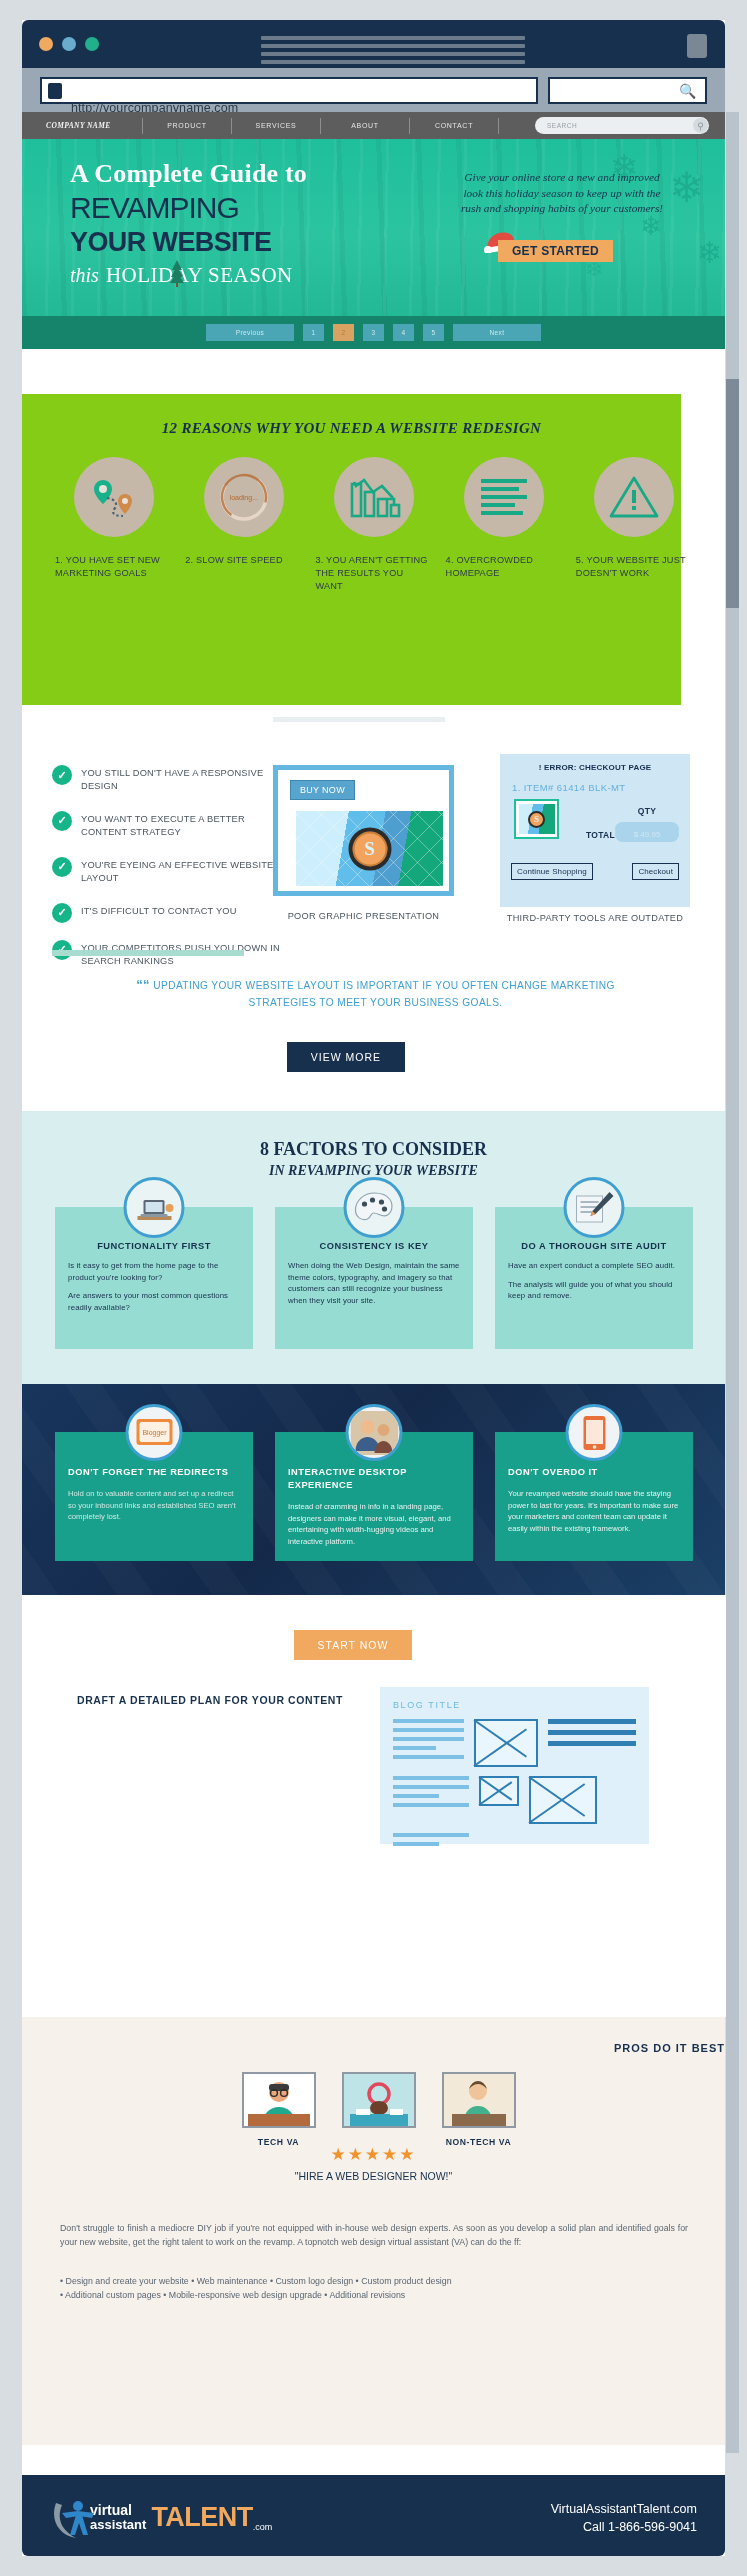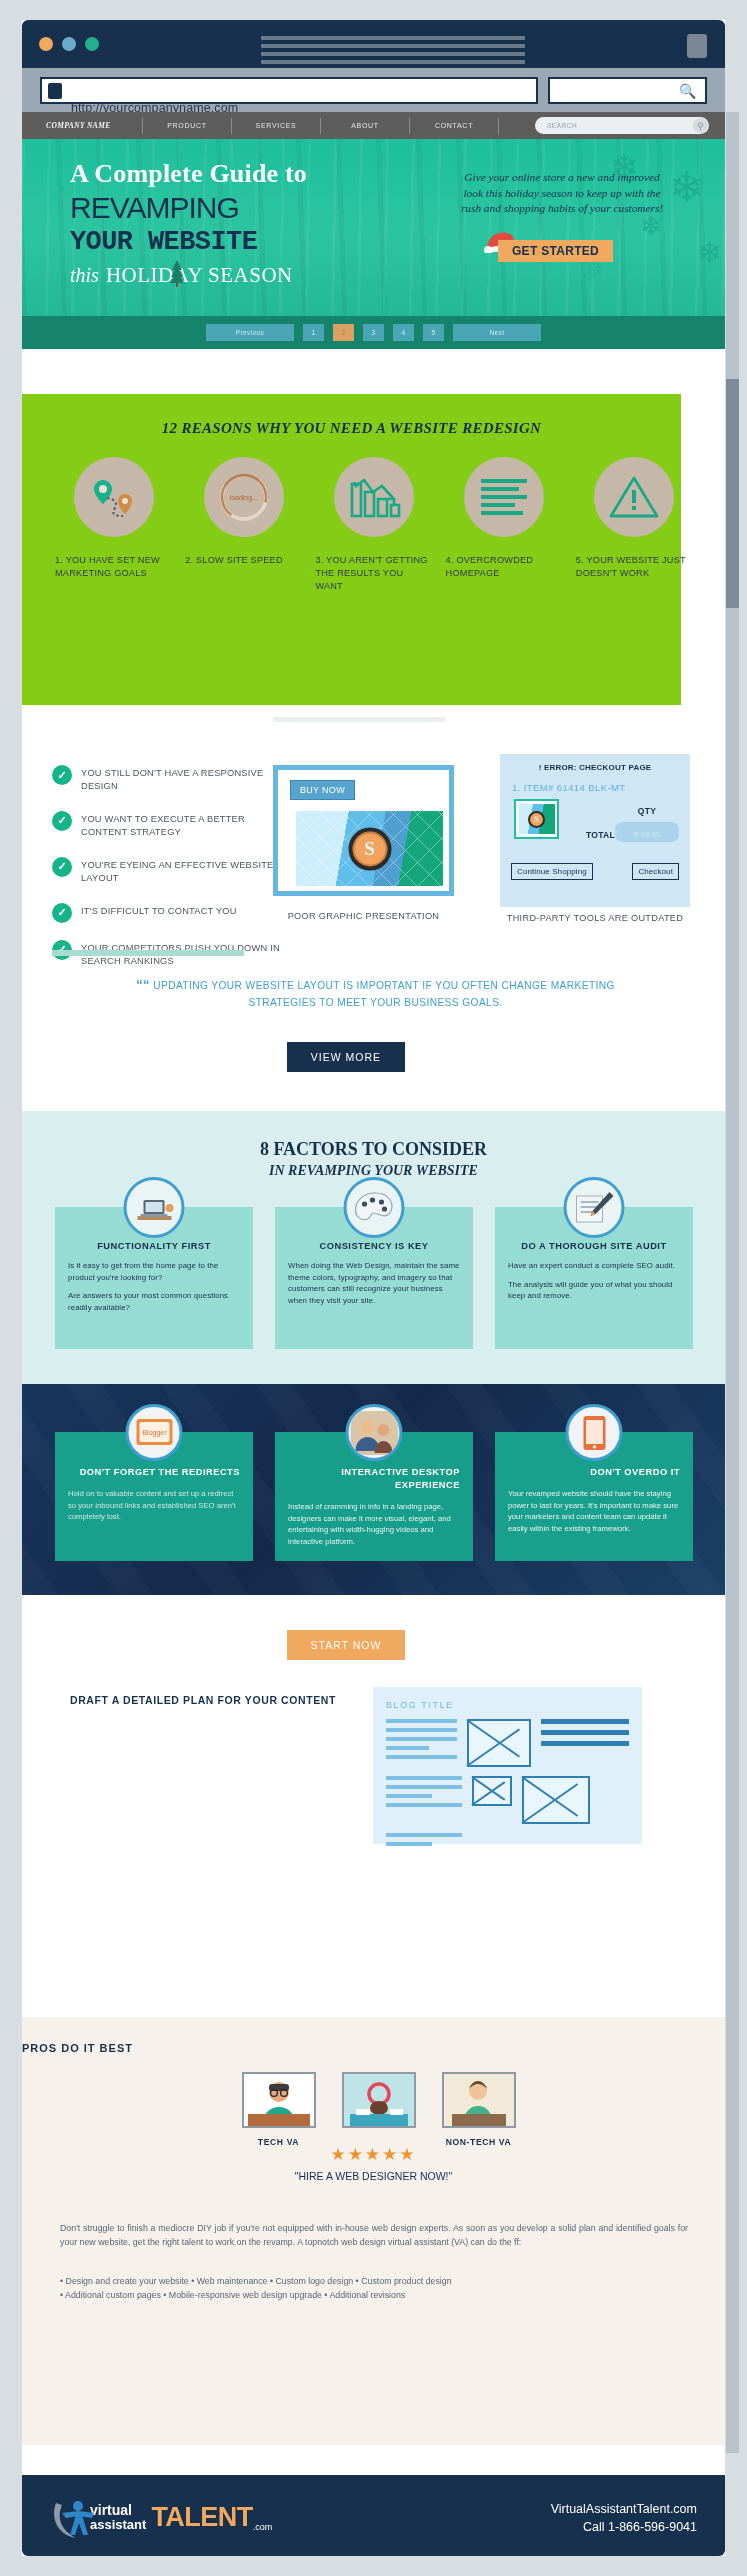--- a/index.html
+++ b/index.html
@@ -80,21 +80,21 @@
     position:absolute; left:48px; top:20px;
     font-family:"Liberation Serif", serif; font-weight:bold; font-size:26px; color:#ffffff;
     letter-spacing:0.2px;
   }
   .hero h2 {
     position:absolute; left:48px; top:52px;
     font-size:30px; color:#17304d; letter-spacing:-1px; font-weight:normal;
   }
   .hero h3 {
     position:absolute; left:48px; top:88px;
-    font-size:27px; color:#17304d; font-weight:bold; letter-spacing:-0.6px;font-family:Liberation Mono, monospace;
+    font-size:27px; color:#17304d; font-weight:bold; letter-spacing:-0.6px;
   }
   .hero .line4 {
     position:absolute; left:48px; top:124px; display:flex; align-items:baseline; gap:7px;
   }
   .hero .line4 .ital {
     font-family:"Liberation Serif", serif; font-style:italic; font-size:20px; color:#ffffff;
   }
   .hero .line4 .hol {
     font-family:"Liberation Serif", serif; font-size:21px; color:#ffffff; letter-spacing:0.5px;
   }
@@ -268,25 +268,25 @@
     background:repeating-linear-gradient(55deg, rgba(255,255,255,.025) 0 30px, rgba(0,0,0,0) 30px 78px);
   }
   .dgrid { position:absolute; top:48px; left:33px; width:638px; display:flex; gap:22px; }
   .dcard { width:198px; background:#19a08c; padding:34px 13px 14px; position:relative; min-height:128px;}
   .dcard.teal2 { background:#169e8a; }
   .dcirc {
     position:absolute; left:50%; top:-28px; transform:translateX(-50%);
     width:57px; height:57px; border-radius:50%; background:#f0f4f7; border:3px solid #3f9fd0;
     display:flex; align-items:center; justify-content:center; overflow:hidden;
   }
-  .dtitle { text-align:right; font-size:9.3px; font-weight:bold; color:#ffffff; letter-spacing:0.5px; line-height:1.4; margin-bottom:9px;}
+  .dtitle { text-align:left; font-size:9.3px; font-weight:bold; color:#ffffff; letter-spacing:0.5px; line-height:1.4; margin-bottom:9px;}
   .dbody { font-size:7.7px; color:#cfe8e3; line-height:1.5;}
   .dbody.light { color:#e8f3f0; }
   
-  .sec-plan { position:absolute; left:0; top:1575px; width:703px; height:422px; background:#ffffff;}
+  .sec-plan { position:absolute; left:7px; top:1575px; width:703px; height:422px; background:#ffffff;}
   .startnow {
     position:absolute; left:265px; top:35px; width:118px; height:30px; background:#f0a95e;
     color:#ffffff; font-size:10.5px; display:flex; align-items:center; justify-content:center; letter-spacing:1px;
   }
   .plan-title {
     position:absolute; left:48px; top:99px; font-size:10.5px; font-weight:bold; color:#17304d; letter-spacing:0.6px;
   }
   .plan-body { position:absolute; left:60px; top:126px; width:244px; font-size:8.6px; color:#5a6672; line-height:1.55;}
   .plan-body p { margin-bottom:13px; }
   .wire {
@@ -305,21 +305,21 @@
     content:""; position:absolute; left:-2px; top:-2px; width:calc(100% + 4px); height:2px; background:#2f7fb5;
     transform-origin:left center;
   }
   .wbox:before { transform:rotate(35deg); }
   .wbox:after { top:auto; bottom:-2px; transform:rotate(-35deg); transform-origin:left center;}
   .wbox.sm { width:40px; height:30px; }
   .wlines i { display:block; height:5px; background:#2f7fb5; margin-bottom:6px; width:88px;}
   
   .sec-pros { position:absolute; left:0; top:1997px; width:703px; height:428px; background:#f6f1eb; }
   .pros-h {
-    position:absolute; top:25px; width:100%; text-align:left; font-size:11px; font-weight:bold;
+    position:absolute; top:25px; width:100%; text-align:right; font-size:11px; font-weight:bold;
     color:#17304d; letter-spacing:1px;
   }
   .pgrid { position:absolute; top:55px; left:167px; width:379px; display:flex; gap:16px; justify-content:center;}
   .pcell { width:84px; text-align:center; }
   .pthumb {
     width:74px; height:56px; margin:0 auto; border:2px solid #8e99a3; background:#fff; overflow:hidden; position:relative;
   }
   .plabel { margin-top:9px; font-size:8.6px; font-weight:bold; color:#17304d; letter-spacing:0.6px;}
   .stars { position:absolute; top:127px; width:100%; text-align:center; color:#f0932b; font-size:17px; letter-spacing:2px;}
   .hire {

